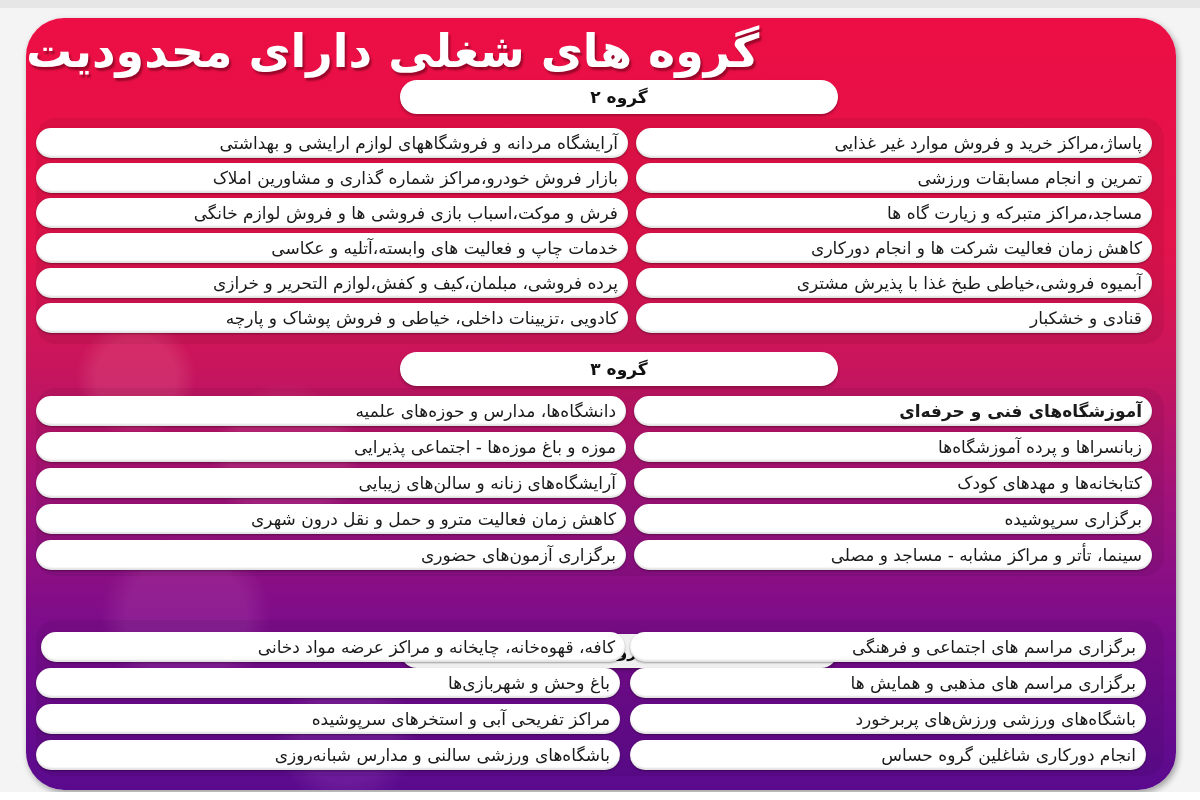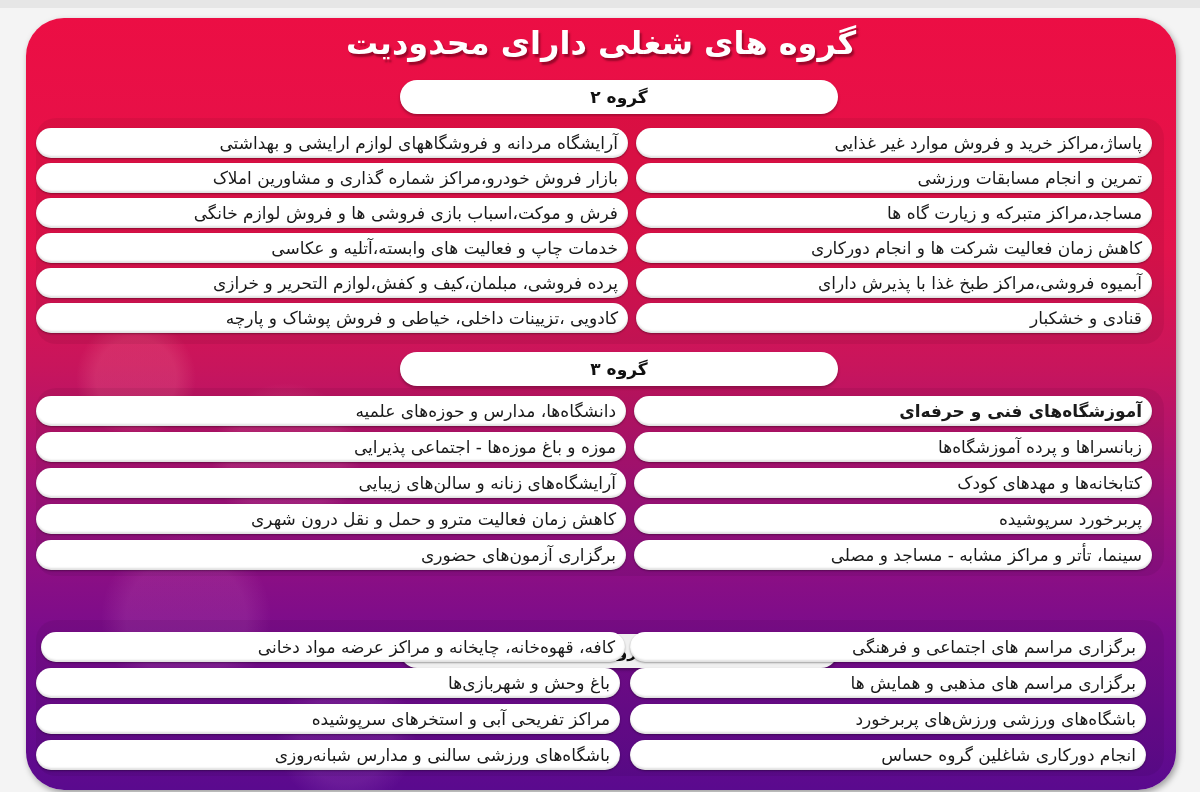--- a/index.html
+++ b/index.html
@@ -21,22 +21,22 @@
     .poster::before {
       content: ""; position: absolute; inset: 0;
       background:
         radial-gradient(circle at 110px 360px, rgba(255,150,170,0.18) 0 40px, transparent 60px),
         radial-gradient(circle at 260px 440px, rgba(255,170,200,0.12) 0 55px, transparent 75px),
         radial-gradient(circle at 160px 600px, rgba(240,160,220,0.12) 0 60px, transparent 85px),
         radial-gradient(circle at 320px 720px, rgba(220,150,230,0.12) 0 45px, transparent 70px);
       pointer-events: none;
     }
     .title {
-      position: absolute; left: 0; top: 6px; width: 1150px; text-align: center;
-      color: #ffffff; font-size: 32px; font-weight: bold;
+      position: absolute; left: 0; top: 6px; width: 1150px; text-align: left;
+      color: #ffffff; font-size: 46px; font-weight: bold;
       text-shadow: 2px 3px 2px rgba(90,0,20,0.55);
       direction: rtl;
       letter-spacing: 1px;
     }
     .group-label {
       position: absolute; height: 34px; border-radius: 17px;
       background: #ffffff; color: #111;
       font-size: 17px; font-weight: bold;
       display: flex; align-items: center; justify-content: center;
       direction: rtl;
@@ -66,37 +66,37 @@
 <div class="poster">
   <div class="title">گروه های شغلی دارای محدودیت</div>
 
   <div class="group-label" style="left:374px; top:62px; width:438px;">گروه ۲</div>
   <div class="panel" style="left:10px; top:100px; width:1128px; height:226px;"></div>
 
   <div class="item" style="left:610px; top:110px; width:516px;">پاساژ،مراکز خرید و  فروش موارد غیر غذایی</div>
   <div class="item" style="left:610px; top:145px; width:516px;">تمرین و انجام مسابقات ورزشی</div>
   <div class="item" style="left:610px; top:180px; width:516px;">مساجد،مراکز متبرکه و زیارت گاه ها</div>
   <div class="item" style="left:610px; top:215px; width:516px;">کاهش زمان فعالیت شرکت ها و انجام دورکاری</div>
-  <div class="item" style="left:610px; top:250px; width:516px;">آبمیوه فروشی،مراکز طبخ غذا با پذیرش دارای</div>
+  <div class="item" style="left:610px; top:250px; width:516px;">آبمیوه فروشی،خیاطی طبخ غذا با پذیرش مشتری</div>
   <div class="item" style="left:10px; top:110px; width:592px;">آرایشگاه مردانه و فروشگاههای لوازم ارایشی و بهداشتی</div>
 
   <div class="item" style="left:610px; top:285px; width:516px;">قنادی و خشکبار</div>
   <div class="item" style="left:10px; top:145px; width:592px;">بازار فروش خودرو،مراکز شماره گذاری و مشاورین املاک</div>
   <div class="item" style="left:10px; top:180px; width:592px;">فرش و موکت،اسباب بازی فروشی ها و فروش لوازم خانگی</div>
   <div class="item" style="left:10px; top:215px; width:592px;">خدمات چاپ و فعالیت های وابسته،آتلیه و عکاسی</div>
   <div class="item" style="left:10px; top:250px; width:592px;">پرده فروشی، مبلمان،کیف و کفش،لوازم التحریر و خرازی</div>
   <div class="item" style="left:10px; top:285px; width:592px;">کادویی ،تزیینات داخلی، خیاطی  و فروش پوشاک و پارچه</div>
 
   <div class="group-label" style="left:374px; top:334px; width:438px;">گروه ۳</div>
   <div class="panel" style="left:10px; top:370px; width:1128px; height:188px;"></div>
 
   <div class="item" style="left:608px; top:378px; width:518px;font-weight:bold;">آموزشگاه‌های فنی و حرفه‌ای</div>
   <div class="item" style="left:608px; top:414px; width:518px;">زبانسراها و پرده آموزشگاه‌ها</div>
   <div class="item" style="left:608px; top:450px; width:518px;">کتابخانه‌ها و مهدهای کودک</div>
-  <div class="item" style="left:608px; top:486px; width:518px;">پربرخورد سرپوشیده</div>
+  <div class="item" style="left:608px; top:486px; width:518px;">برگزاری سرپوشیده</div>
   <div class="item" style="left:608px; top:522px; width:518px;">سینما، تأتر و مراکز مشابه -  مساجد و مصلی</div>
 
   <div class="item" style="left:10px; top:378px; width:590px;">دانشگاه‌ها، مدارس و حوزه‌های علمیه</div>
   <div class="item" style="left:10px; top:414px; width:590px;">موزه و باغ موزه‌ها  -  اجتماعی پذیرایی</div>
   <div class="item" style="left:10px; top:450px; width:590px;">آرایشگاه‌های زنانه و سالن‌های زیبایی</div>
   <div class="item" style="left:10px; top:522px; width:590px;">برگزاری آزمون‌های حضوری</div>
   <div class="item" style="left:10px; top:486px; width:590px;">کاهش زمان فعالیت مترو و حمل و نقل درون شهری</div>
 
   <div class="group-label" style="left:374px; top:590px; width:438px;margin-top:26px;">گروه ۴</div>
   <div class="panel" style="left:10px; top:602px; width:1128px; height:156px;"></div>

